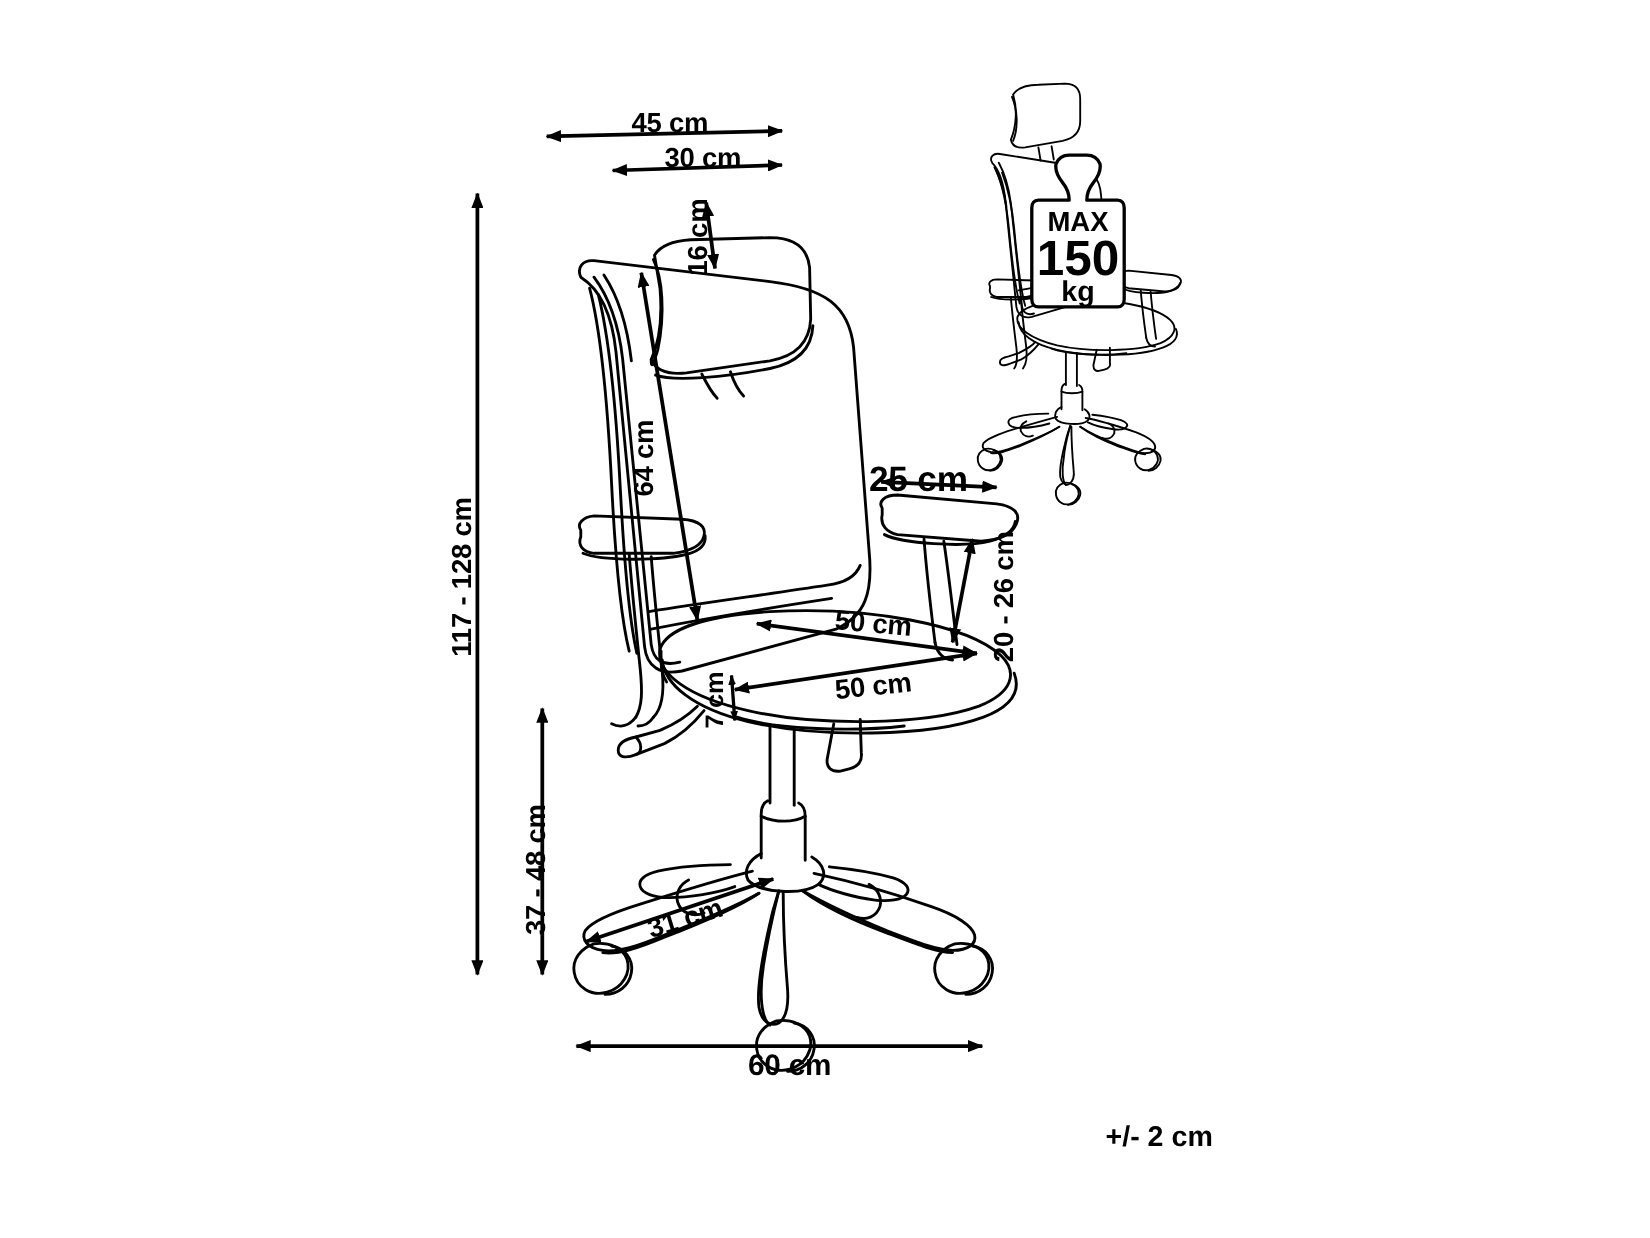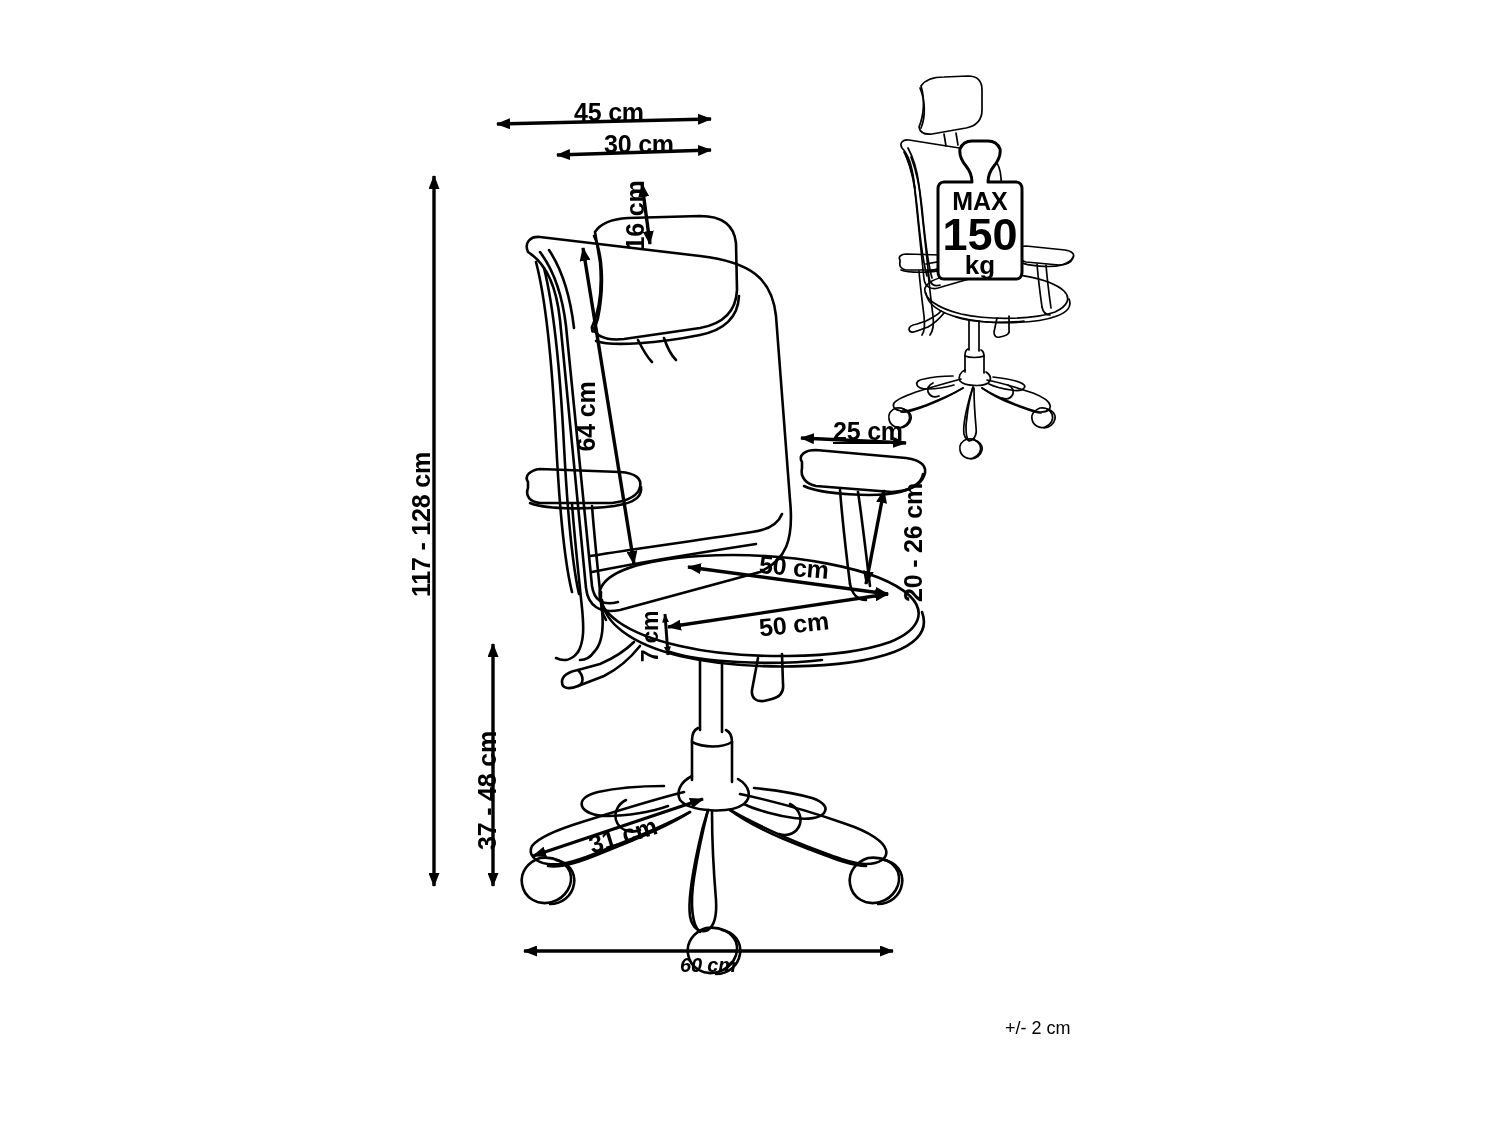--- a/index.html
+++ b/index.html
@@ -33,22 +33,22 @@
     line-height: 1;
     letter-spacing: -0.2px;
   }
   .vert {
     transform-origin: 50% 50%;
   }
   .rot90 { transform: rotate(-90deg); }
   .tolerance {
     position: absolute;
     font-family: "Liberation Sans", sans-serif;
-    font-weight: normal;
-    font-size: 18px;
+    font-weight: bold;
+    font-size: 26px;
     color: #000000;
     white-space: nowrap;
   }
   .badge-text {
     font-family: "Liberation Sans", sans-serif;
     font-weight: bold;
     fill: #000000;
   }
 </style>
 </head>
@@ -385,29 +385,29 @@
   <div class="dim-label" style="left:604px; top:132px; font-size:25px;">30 cm</div>
 
   <div class="dim-label vert rot90" style="left:587px; top:203px; width:96px; text-align:center; font-size:25px;">16 cm</div>
 
   <div class="dim-label vert rot90" style="left:538px; top:404px; width:96px; text-align:center; font-size:25px;">64 cm</div>
 
   <div class="dim-label vert rot90" style="left:331px; top:512px; width:180px; text-align:center; font-size:25px;">117 - 128 cm</div>
 
   <div class="dim-label vert rot90" style="left:405px; top:778px; width:165px; text-align:center; font-size:25px;">37 - 48 cm</div>
 
-  <div class="dim-label" style="left:833px; top:419px; font-size:25px;text-decoration:underline;">25 cm</div>
+  <div class="dim-label" style="left:790px; top:419px; font-size:32px;">25 cm</div>
 
   <div class="dim-label vert rot90" style="left:829px; top:530px; width:168px; text-align:center; font-size:25px;">20 - 26 cm</div>
 
   <div class="dim-label" style="left:759px; top:555px; font-size:25px; transform:rotate(5deg);">50 cm</div>
 
   <div class="dim-label" style="left:759px; top:612px; font-size:25px; transform:rotate(-6deg);">50 cm</div>
 
   <div class="dim-label vert rot90" style="left:613px; top:625px; width:74px; text-align:center; font-size:23px;">7 cm</div>
 
   <div class="dim-label" style="left:588px; top:823px; font-size:25px; transform:rotate(-17deg);">31 cm</div>
 
-  <div class="dim-label" style="left:680px; top:955px; font-size:20px;font-style:italic;">60 cm</div>
+  <div class="dim-label" style="left:680px; top:955px; font-size:27px;">60 cm</div>
 
   <div class="tolerance" style="left:1005px; top:1018px;">+/- 2 cm</div>
 
 </div>
 
 </body></html>

